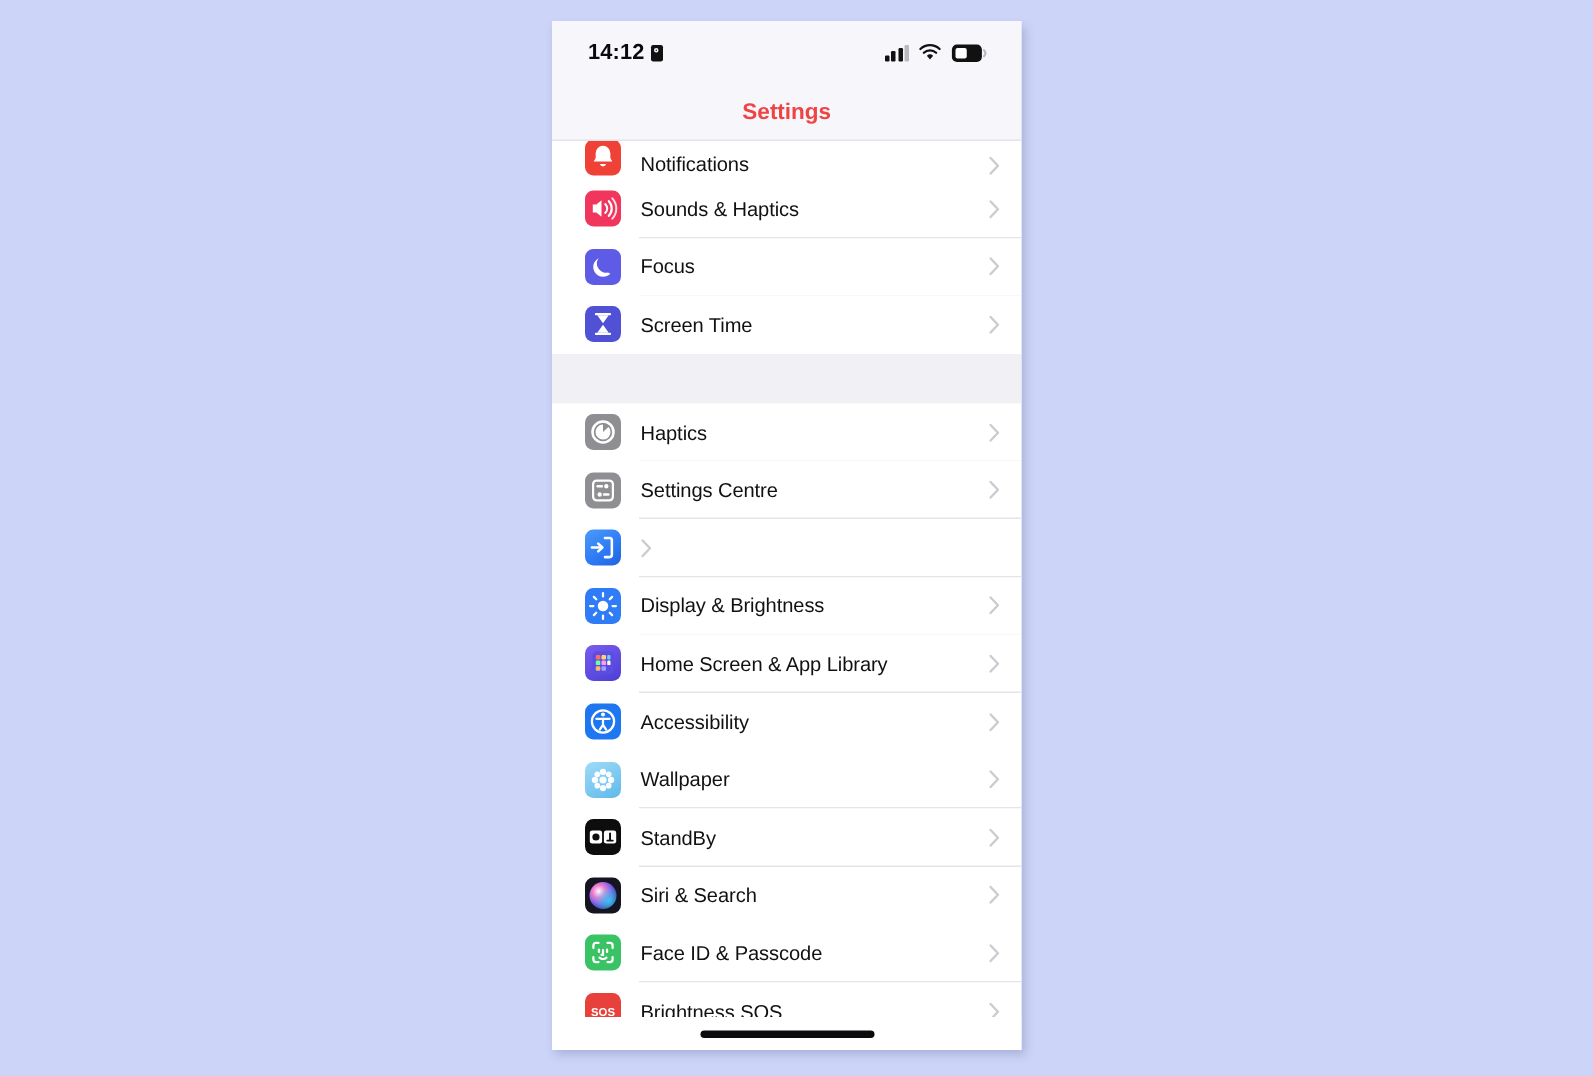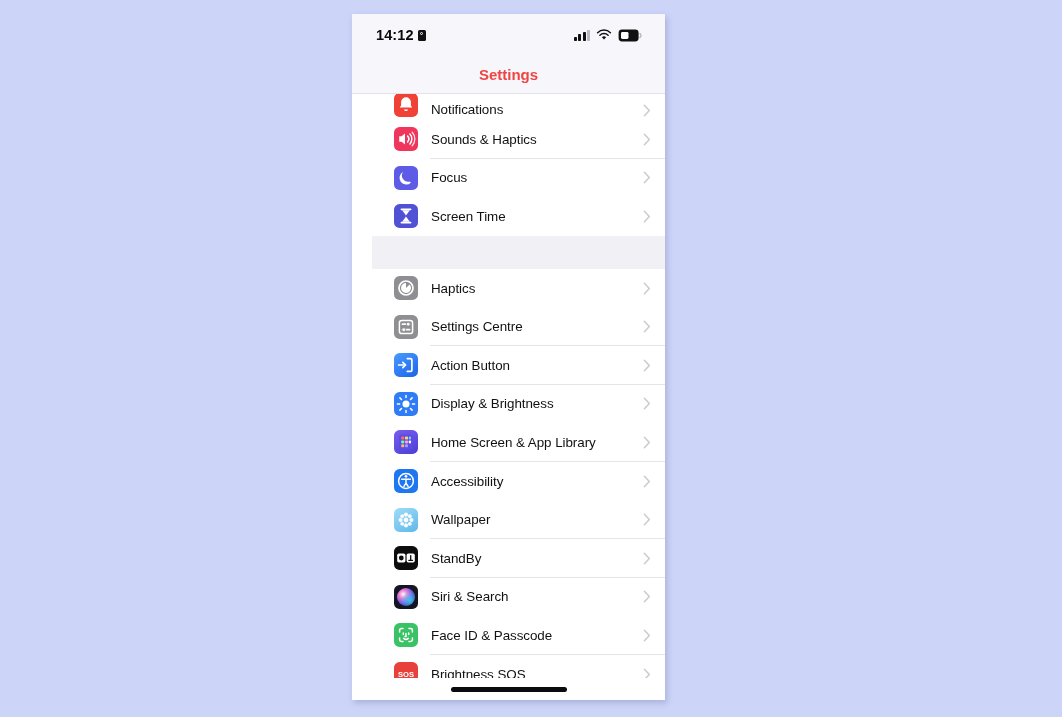--- a/index.html
+++ b/index.html
@@ -11,21 +11,21 @@
     height: 717px;
     background: #ccd4f8;
     font-family: "Liberation Sans", sans-serif;
     overflow: hidden;
     position: relative;
   }
 
   
   #phone {
     position: absolute;
-    left: 352px;
+    left: 368px;
     top: 14px;
     width: 313px;
     height: 686px;
     background: #ffffff;
     overflow: hidden;
     box-shadow: 2px 3px 6px rgba(80, 90, 140, 0.28);
   }
 
   
   #status-bar {
@@ -114,21 +114,20 @@
 
   
   #scroll-area {
     position: absolute;
     top: 80px;
     left: 0;
     right: 0;
     bottom: 0;
     background: #f1f1f5;
     overflow: hidden;
-    margin-left: 20px;
   }
 
   .group {
     background: #ffffff;
     overflow: hidden;
   }
   .group.partial { border-top: none; }
   .group-gap { height: 33px; background: #f1f1f5; }
 
   .row {
@@ -321,21 +320,20 @@
           <div class="sep"></div>
         </div>
         <div class="row">
           <span class="app-icon" style="background: linear-gradient(145deg, rgb(74, 155, 251) 0%, rgb(47, 124, 246) 55%, rgb(31, 99, 224) 100%);">
             <svg viewBox="0 0 24 24" width="24" height="24">
               <path d="M13.3 5.6h3.1a1.5 1.5 0 0 1 1.5 1.5v9.8a1.5 1.5 0 0 1-1.5 1.5h-3.1" fill="none" stroke="#fff" stroke-width="1.7" stroke-linecap="round"></path>
               <path d="M4.6 12h6.4" stroke="#fff" stroke-width="1.7" stroke-linecap="round"></path>
               <path d="M8.8 9.4 11.6 12 8.8 14.6" fill="none" stroke="#fff" stroke-width="1.7" stroke-linecap="round" stroke-linejoin="round"></path>
             </svg>
           </span>
-          <span class="row-label">Action Button</span>
           <svg class="chev" viewBox="0 0 8 13">
             <path d="M1.4 1.3 6.3 6.5 1.4 11.7" fill="none" stroke="#c3c3c9" stroke-width="1.6" stroke-linecap="round" stroke-linejoin="round"></path>
           </svg>
           <div class="sep"></div>
         </div>
         <div class="row">
           <span class="app-icon" style="background: rgb(47, 124, 246);">
             <svg viewBox="0 0 24 24" width="24" height="24">
               <circle cx="12" cy="12" r="3.5" fill="#fff"></circle>
               <g stroke="#fff" stroke-width="1.5" stroke-linecap="round">

